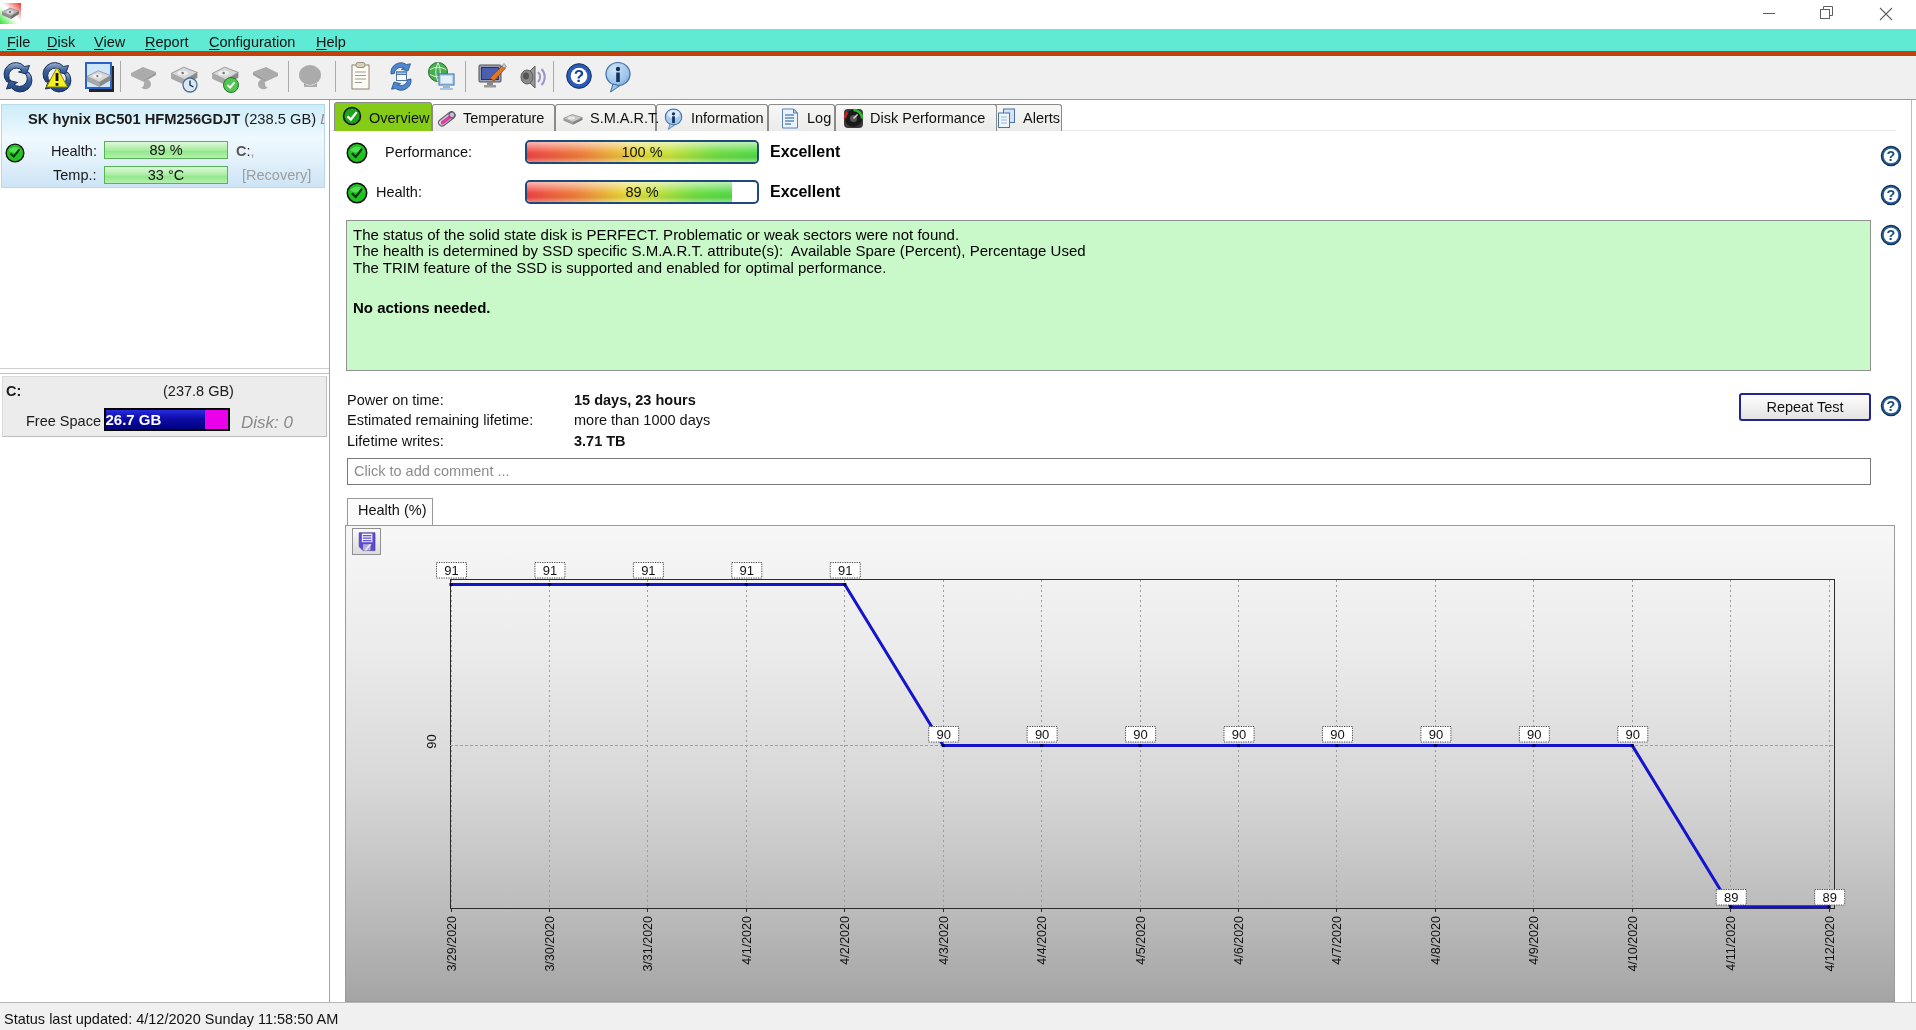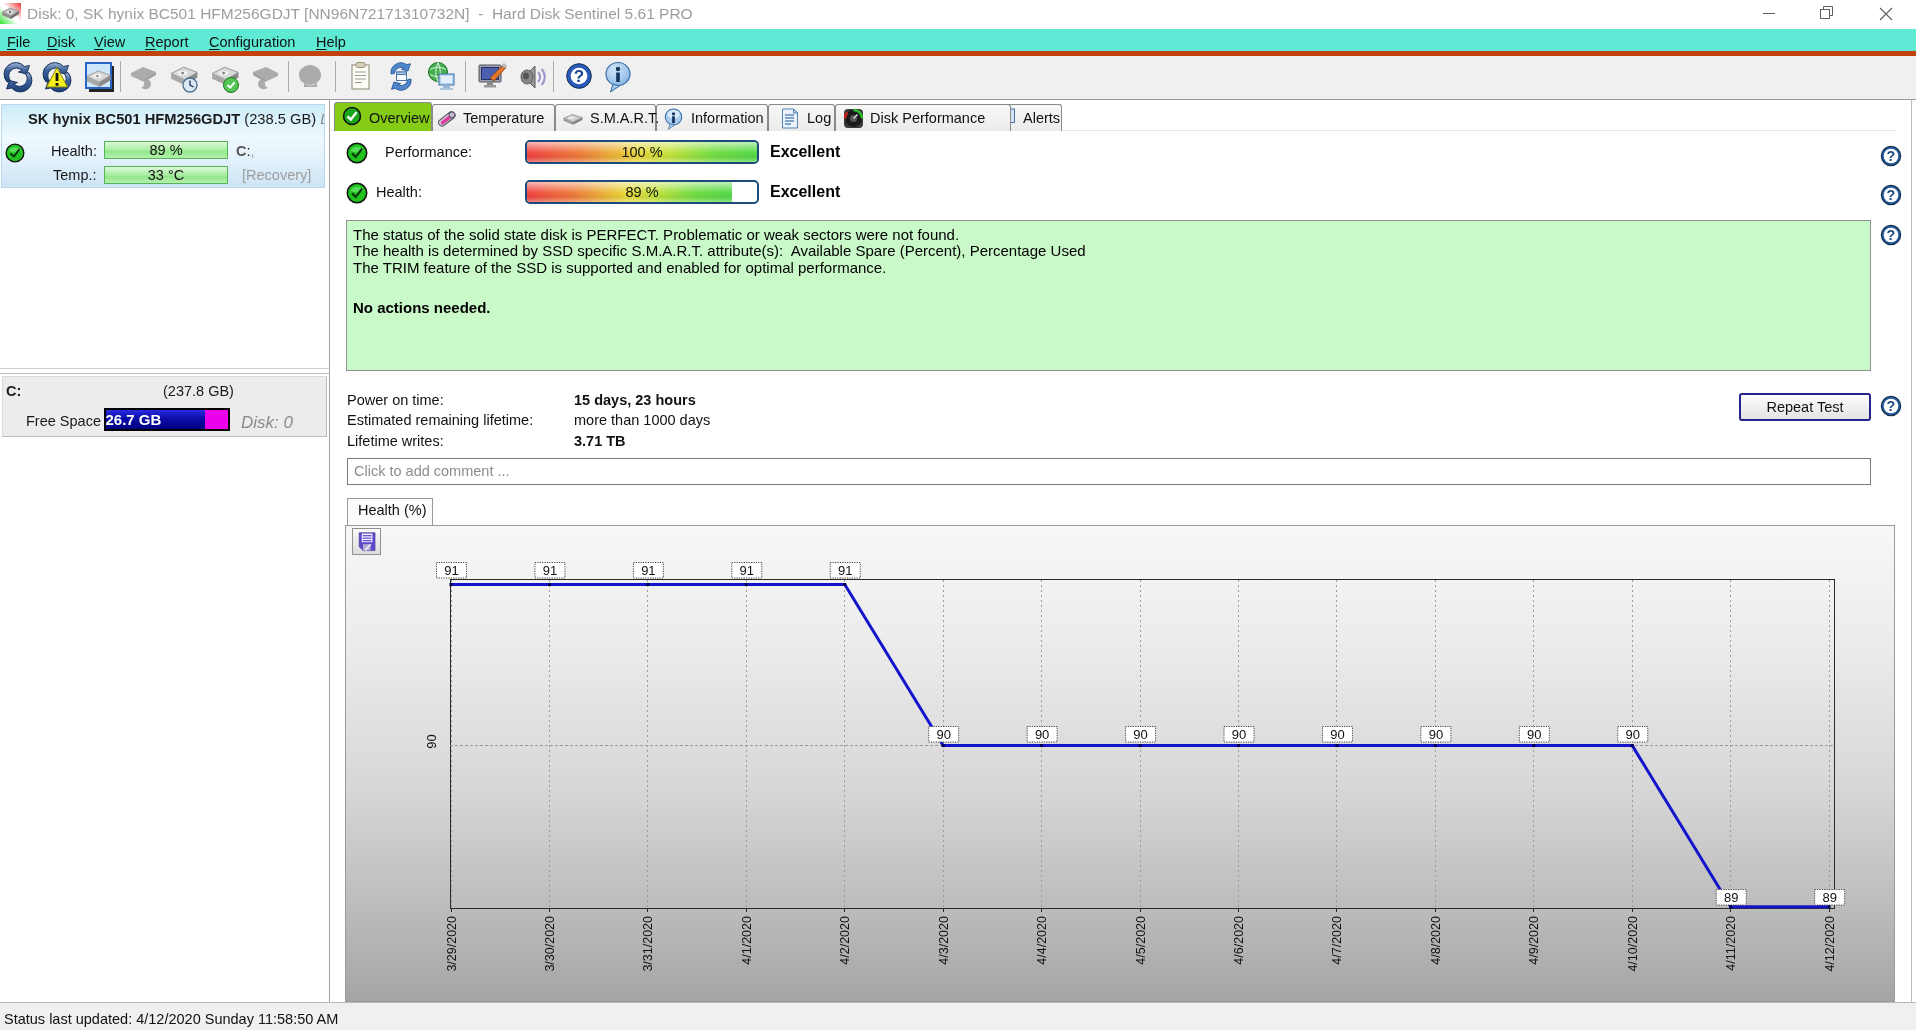--- a/index.html
+++ b/index.html
@@ -76,21 +76,20 @@
       </defs>
     <rect x="0" y="0" width="21" height="21" fill="url(#tg)"></rect>
     <g>
       <path d="M2 9 L10 5 L19 8 L11 13 z" fill="#b9b9b9" stroke="#777" stroke-width="0.5"></path>
       <path d="M2 9 L11 13 L11 16 L2 12 z" fill="#8d8d8d"></path>
       <path d="M11 13 L19 8 L19 11 L11 16 z" fill="#6f6f6f"></path>
       <ellipse cx="10" cy="9" rx="3.5" ry="1.8" fill="#dcdcdc"></ellipse>
       <circle cx="10" cy="9" r="1" fill="#555"></circle>
     </g>
   </svg>
-  <div id="titletext">Disk: 0, SK hynix BC501 HFM256GDJT [NN96N72171310732N]  -  Hard Disk Sentinel 5.61 PRO</div>
   <svg class="abs" style="left:1763px;top:0" width="12" height="28" viewBox="0 0 12 28">
       <line x1="0" y1="13.5" x2="12" y2="13.5" stroke="#5f5f5f" stroke-width="1"></line>
     </svg>
   <svg class="abs" style="left:1820px;top:0" width="14" height="28" viewBox="0 0 14 28">
       <rect x="0.5" y="9.5" width="9" height="9" fill="none" stroke="#5f5f5f" stroke-width="1"></rect>
       <path d="M3.5 9.5 v-3 h9 v9 h-3" fill="none" stroke="#5f5f5f" stroke-width="1"></path>
     </svg>
   <svg class="abs" style="left:1879px;top:0" width="14" height="28" viewBox="0 0 14 28">
       <path d="M1 8 L13 20 M13 8 L1 20" stroke="#5f5f5f" stroke-width="1.1"></path>
     </svg>
@@ -320,21 +319,21 @@
         <svg width="18" height="21" viewBox="0 0 18 21" style="position:absolute;left:12px;top:3px">
           <path d="M1.5 1 h11 l4 4 v15 h-15 z" fill="#eaf2fc" stroke="#5a82b5"></path>
           <path d="M12.5 1 l4 4 h-4 z" fill="#b8cfe8" stroke="#5a82b5"></path>
           <line x1="4" y1="7" x2="13" y2="7" stroke="#4a7ab5" stroke-width="1.3"></line>
           <line x1="4" y1="10" x2="13" y2="10" stroke="#4a7ab5" stroke-width="1.3"></line>
           <line x1="4" y1="13" x2="13" y2="13" stroke="#4a7ab5" stroke-width="1.3"></line>
           <line x1="4" y1="16" x2="10" y2="16" stroke="#4a7ab5" stroke-width="1.3"></line>
         </svg>
         <div style="position:absolute;left:38px;top:5px;white-space:nowrap">Log</div>
       </div>
-      <div class="tab" style="left:835px;width:176px;z-index:16">
+      <div class="tab" style="left:835px;width:162px;z-index:16">
         <svg width="21" height="21" viewBox="0 0 21 21" style="position:absolute;left:7px;top:3px">
           <rect x="1" y="1" width="19" height="19" rx="4" fill="#3a3a3a"></rect>
           <circle cx="10.5" cy="10.5" r="8.5" fill="#1a1a1a"></circle>
           <path d="M10.5 2 A 8.5 8.5 0 0 1 19 10.5" stroke="#2bbf2b" stroke-width="2.5" fill="none"></path>
           <path d="M2 10.5 A 8.5 8.5 0 0 1 4.5 4.5" stroke="#cc2222" stroke-width="2.5" fill="none"></path>
           <circle cx="10.5" cy="10.5" r="3.5" fill="#555"></circle>
           <path d="M10.5 10.5 L14.5 6.5" stroke="#ddd" stroke-width="1.4"></path>
         </svg>
         <div style="position:absolute;left:34px;top:5px;white-space:nowrap">Disk Performance</div>
       </div>

